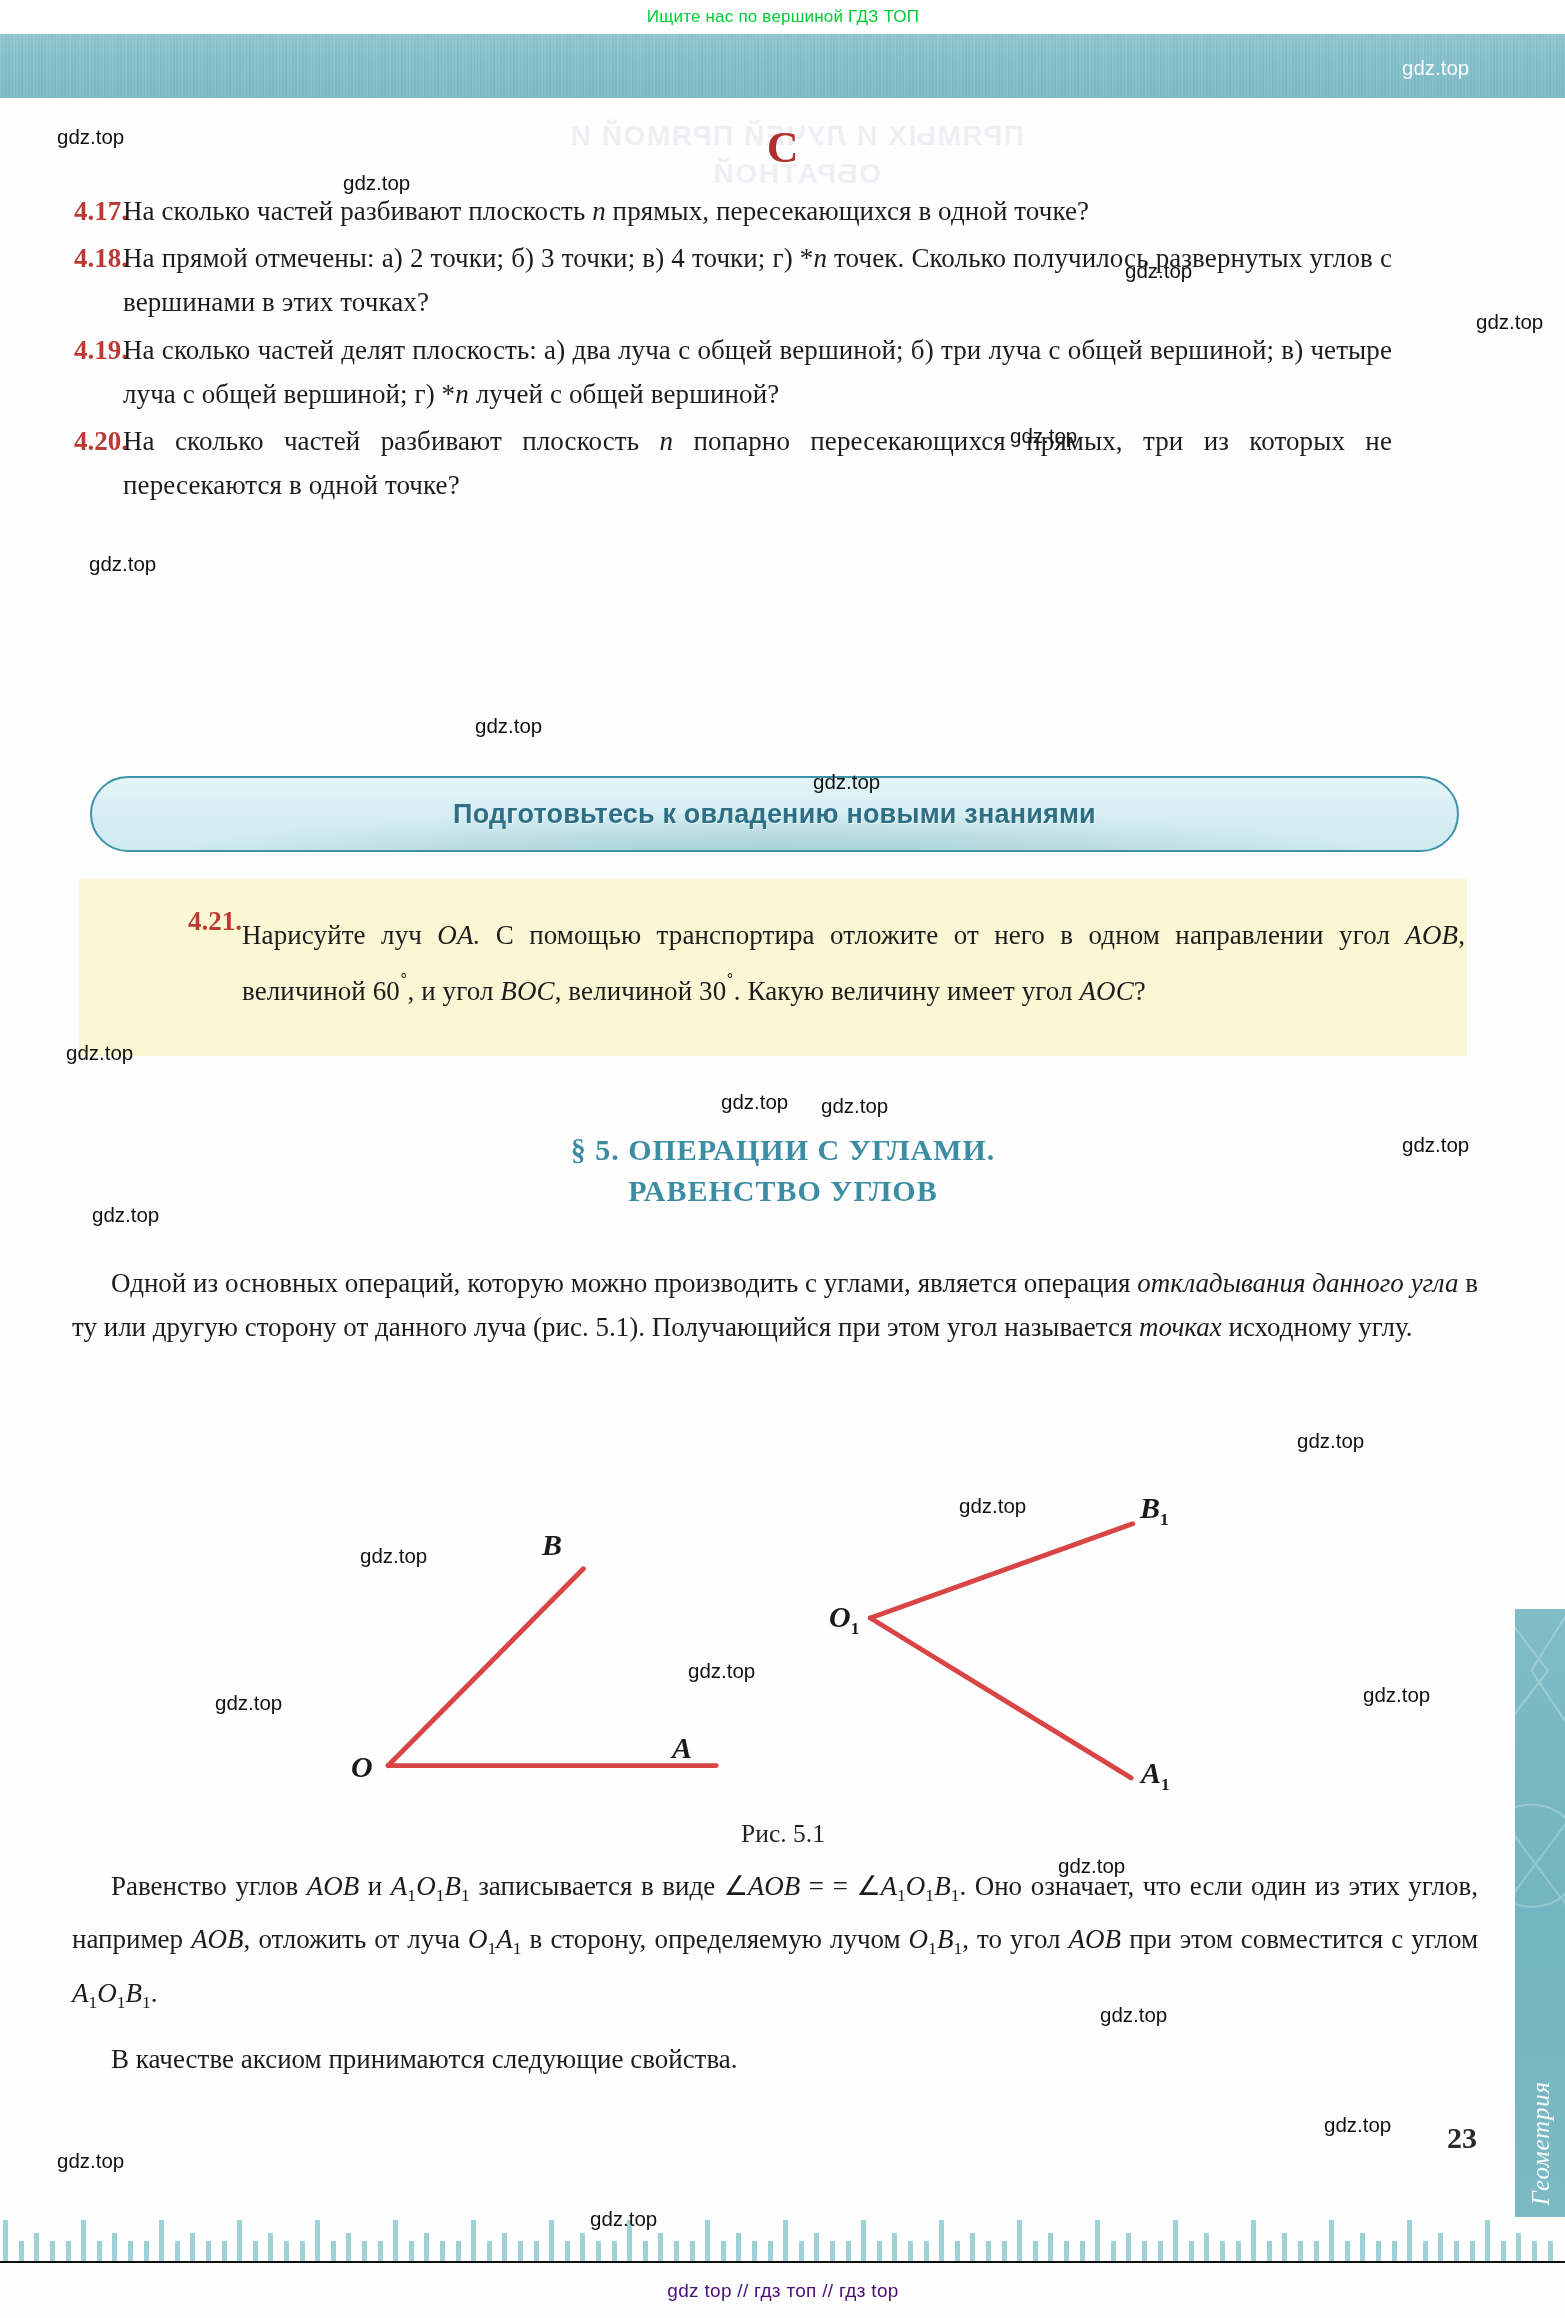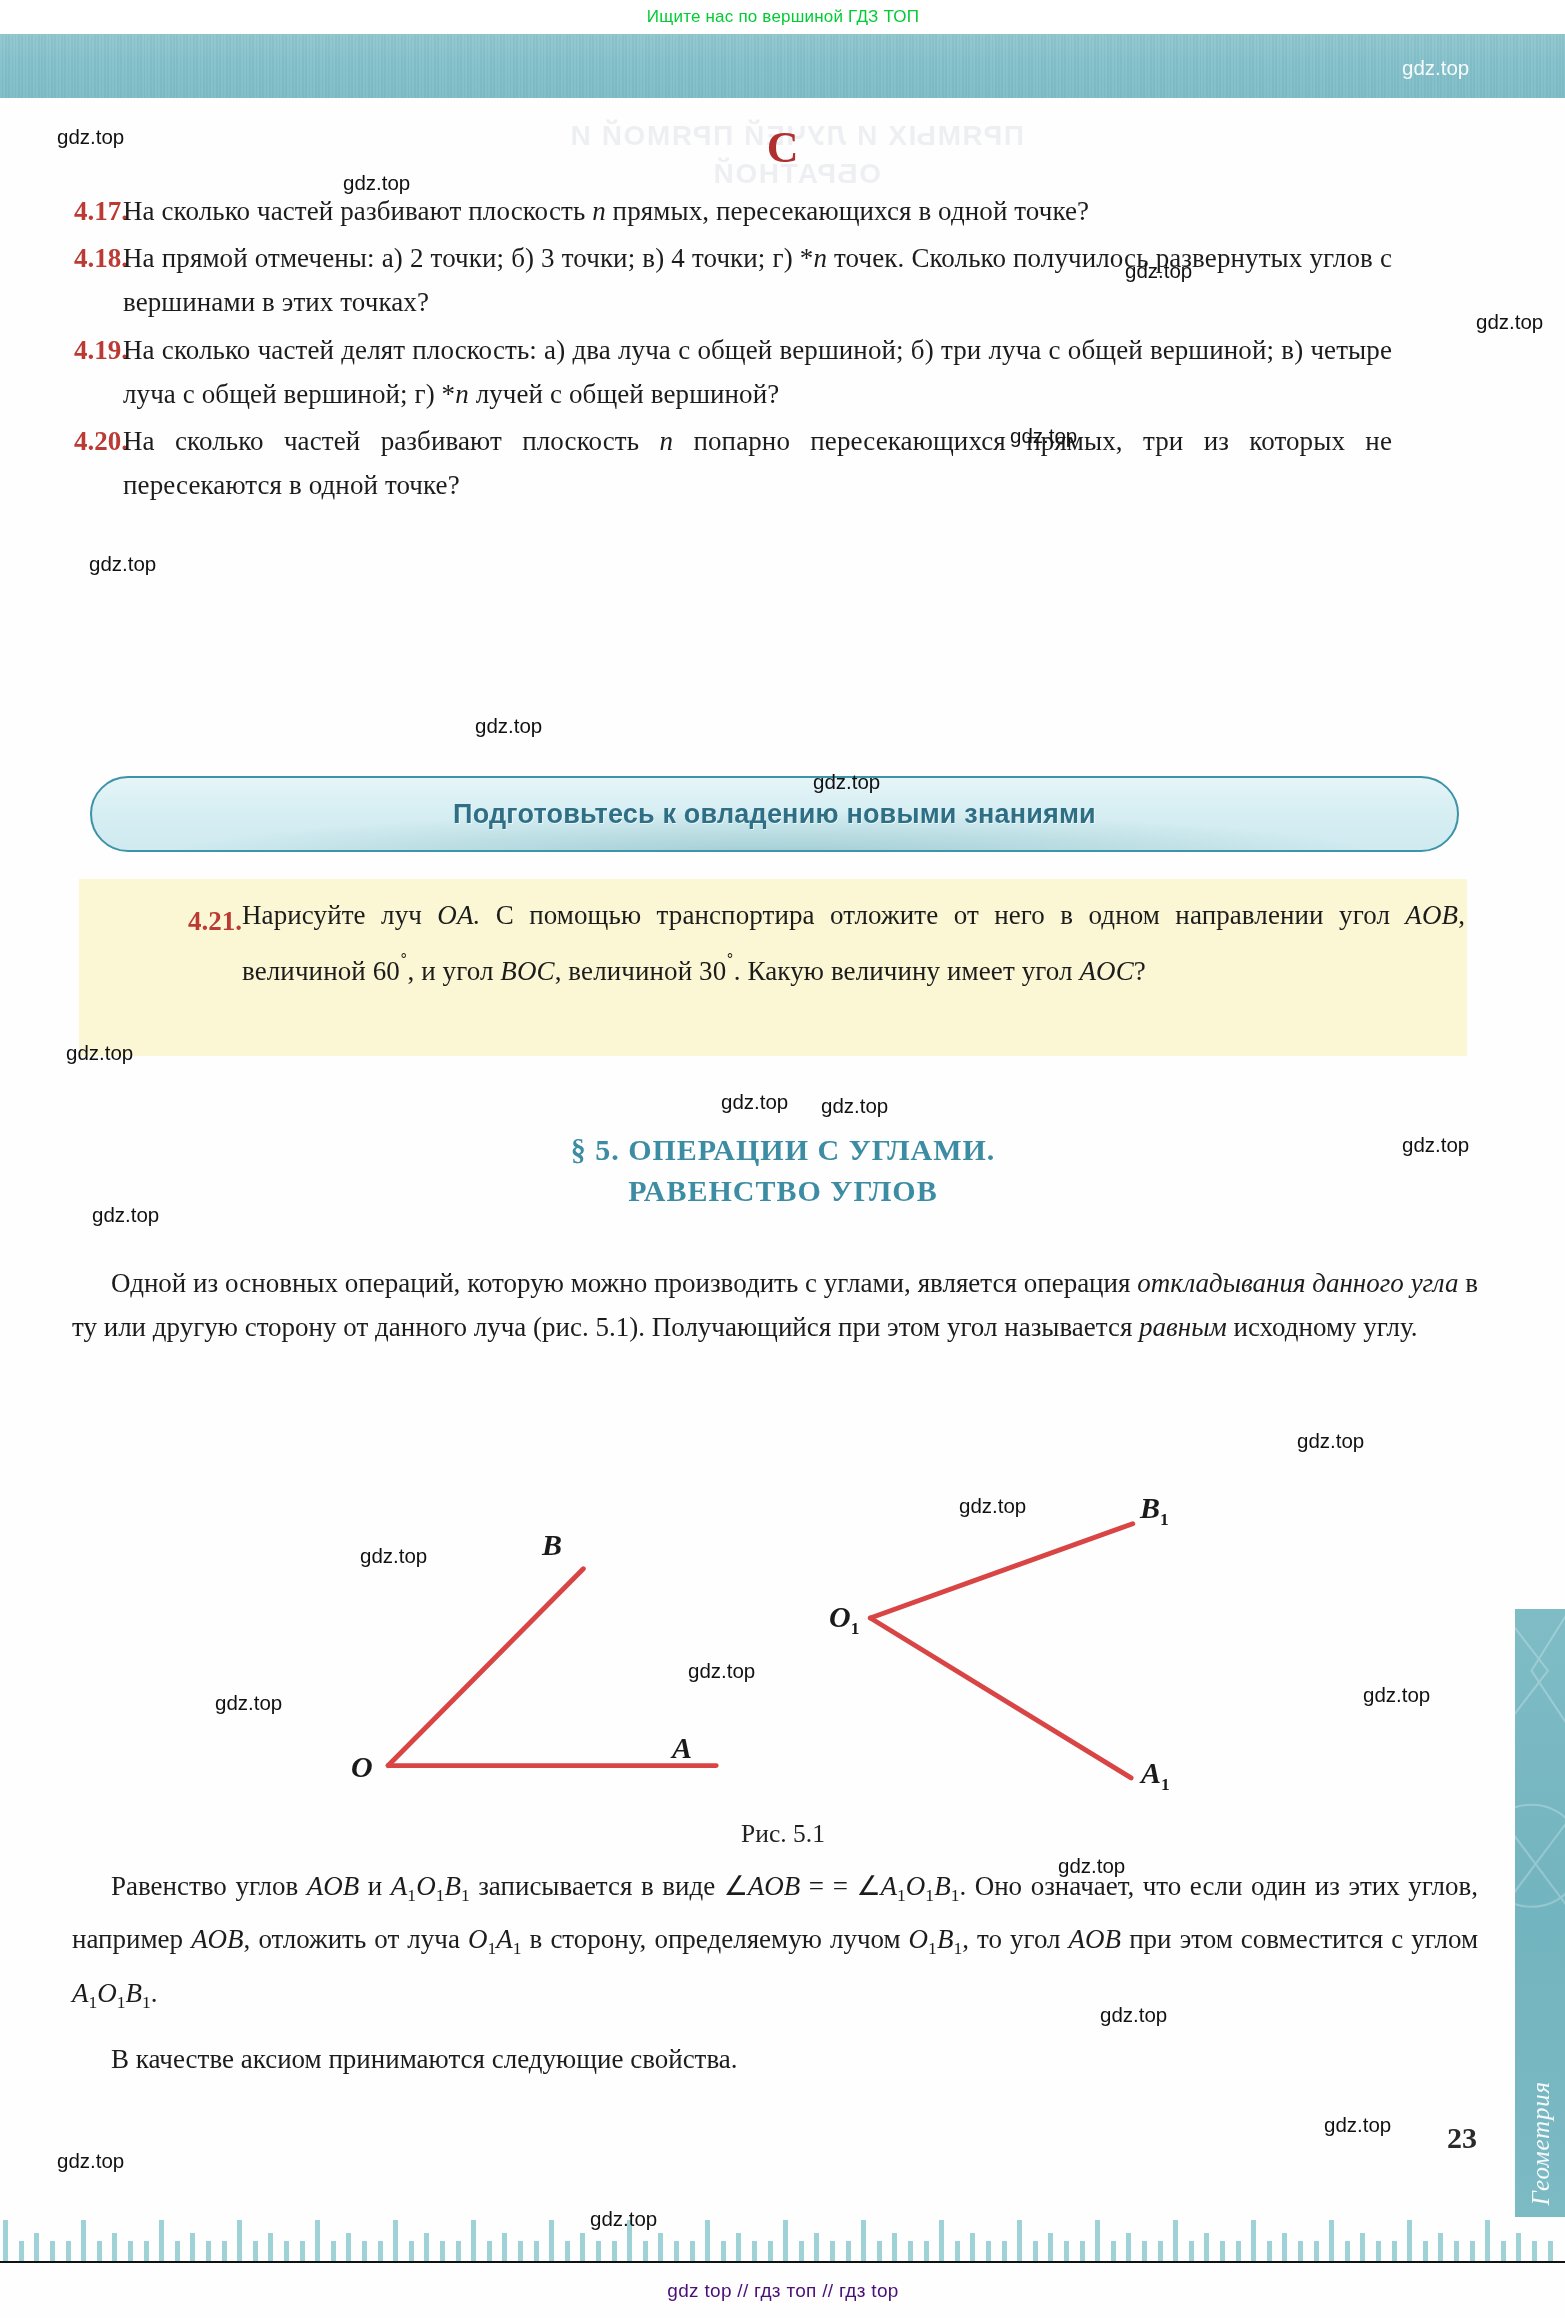--- a/index.html
+++ b/index.html
@@ -166,21 +166,21 @@
   }
   .yellow-box .ex { margin: 0; }
   .yellow-box .ex-num {
     width: 115px; padding-left: 0;
     text-align: right;
     padding-top: 20px;
     font-size: 27px;
   }
   .yellow-box .ex-body {
     width: 1223px;
-    padding-top: 12px;
+    padding-top: 32px;
     font-size: 27px;
     line-height: 48px;
   }
 
   
   .sec-title {
     position: absolute;
     left: 0; top: 1030px; width: 1566px;
     text-align: center;
     font-family: "Liberation Serif", serif;
@@ -335,21 +335,21 @@
         <div class="ex-num">4.21.</div>
         <div class="ex-body">Нарисуйте луч <i>OA.</i> С помощью транспортира отложите от него в одном направлении угол <i>AOB</i>, величиной 60<sup>˚</sup>, и угол <i>BOC</i>, величиной 30<sup>˚</sup>. Какую величину имеет угол <i>AOC</i>?</div>
       </div>
     </div>
 
     <div class="sec-title">
       <div>§ 5. ОПЕРАЦИИ  С  УГЛАМИ.</div>
       <div>РАВЕНСТВО  УГЛОВ</div>
     </div>
 
-    <div class="para para-1">Одной из основных операций, которую можно производить с углами, является операция <i>откладывания данного угла</i> в ту или другую сторону от данного луча (рис. 5.1). Получающийся при этом угол называется <i>равным</i> исходному углу.</div>
+    <div class="para para-1">Одной из основных операций, которую можно производить с углами, является операция <i>откладывания данного угла</i> в ту или другую сторону от данного луча (рис. 5.1). Получающийся при этом угол называется <i>точках</i> исходному углу.</div>
 
     <div class="figure">
       <svg width="1566" height="328" viewBox="0 0 1907 400">
 
         <polyline points="472,330 872,330" fill="none" stroke="#d94444" stroke-width="6" stroke-linecap="round"></polyline>
         <polyline points="472,330 710,90" fill="none" stroke="#d94444" stroke-width="6" stroke-linecap="round"></polyline>
 
         <polyline points="1060,150 1380,35" fill="none" stroke="#d94444" stroke-width="6" stroke-linecap="round"></polyline>
         <polyline points="1060,150 1378,345" fill="none" stroke="#d94444" stroke-width="6" stroke-linecap="round"></polyline>
       </svg>

